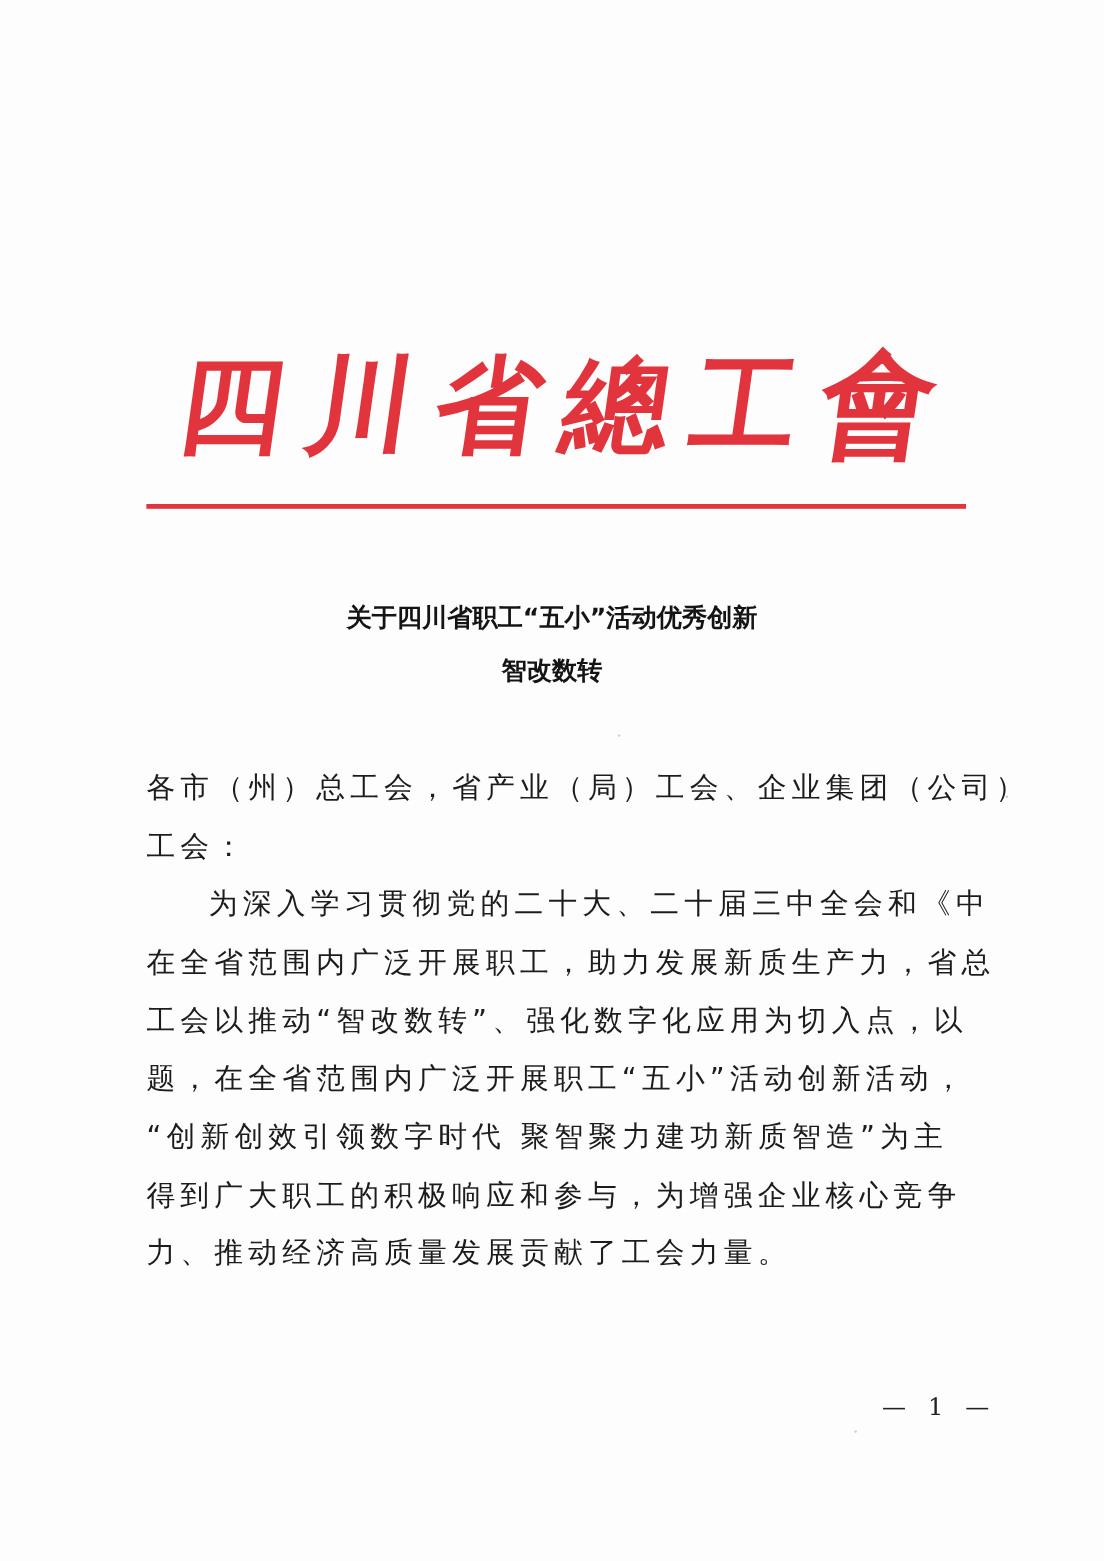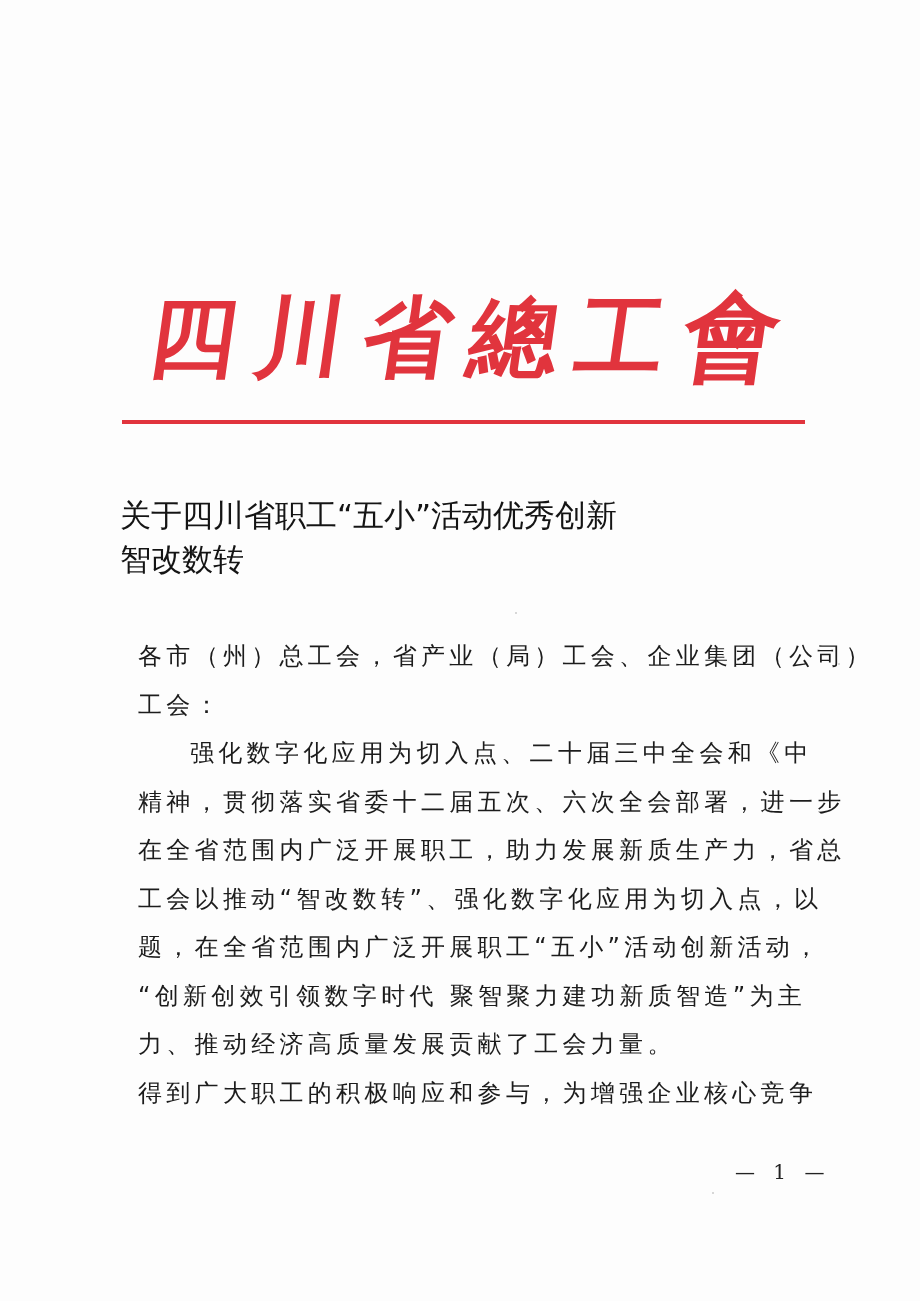--- a/index.html
+++ b/index.html
@@ -50,31 +50,31 @@
     top: 420px;
     width: 683px;
     height: 4px;
     background: #e1343d;
   }
   .doc-title {
     position: absolute;
     left: 120px;
     top: 493px;
     width: 680px;
-    text-align: left;
+    text-align: center;
     font-family: "DejaVu Sans", "Liberation Sans", sans-serif;
-    font-weight: normal;
-    font-size: 31px;
+    font-weight: bold;
+    font-size: 21px;
     line-height: 44px;
     color: #141414;
   }
   .doc-title .line { display: block; white-space: nowrap; }
   .body-text {
     position: absolute;
-    left: 138px;
+    left: 122px;
     top: 632px;
     width: 690px;
     font-family: "DejaVu Sans", "Liberation Sans", sans-serif;
     font-size: 24px;
     line-height: 48.5px;
     color: #1c1c1c;
     letter-spacing: 4.3px;
   }
   .body-text .line {
     display: block;
@@ -118,28 +118,27 @@
   <div class="red-rule"></div>
 
   <div class="doc-title">
     <span class="line">关于四川省职工“五小”活动优秀创新</span>
     <span class="line">智改数转</span>
   </div>
 
   <div class="body-text">
     <span class="line">各市（州）总工会，省产业（局）工会、企业集团（公司）</span>
     <span class="line">工会：</span>
-    <span class="line indent">强化数字化应用为切入点、二十届三中全会和《中</span>
-    <span class="line">精神，贯彻落实省委十二届五次、六次全会部署，进一步</span>
+    <span class="line indent">为深入学习贯彻党的二十大、二十届三中全会和《中</span>
     <span class="line">在全省范围内广泛开展职工，助力发展新质生产力，省总</span>
     <span class="line">工会以推动“智改数转”、强化数字化应用为切入点，以</span>
     <span class="line">题，在全省范围内广泛开展职工“五小”活动创新活动，</span>
     <span class="line">“创新创效引领数字时代 聚智聚力建功新质智造”为主</span>
+    <span class="line">得到广大职工的积极响应和参与，为增强企业核心竞争</span>
     <span class="line">力、推动经济高质量发展贡献了工会力量。</span>
-    <span class="line">得到广大职工的积极响应和参与，为增强企业核心竞争</span>
   </div>
 
   <div class="page-number">— 1 —</div>
 
   <span class="speck" style="left:515px;top:612px;"></span>
   <span class="speck" style="left:838px;top:663px;"></span>
   <span class="speck" style="left:712px;top:1192px;"></span>
 </div>
 
 </body></html>

